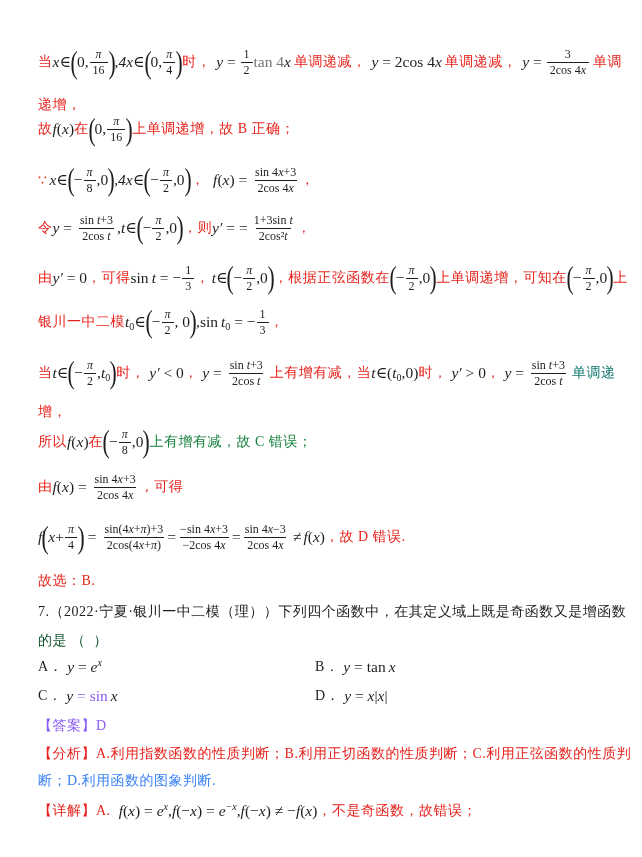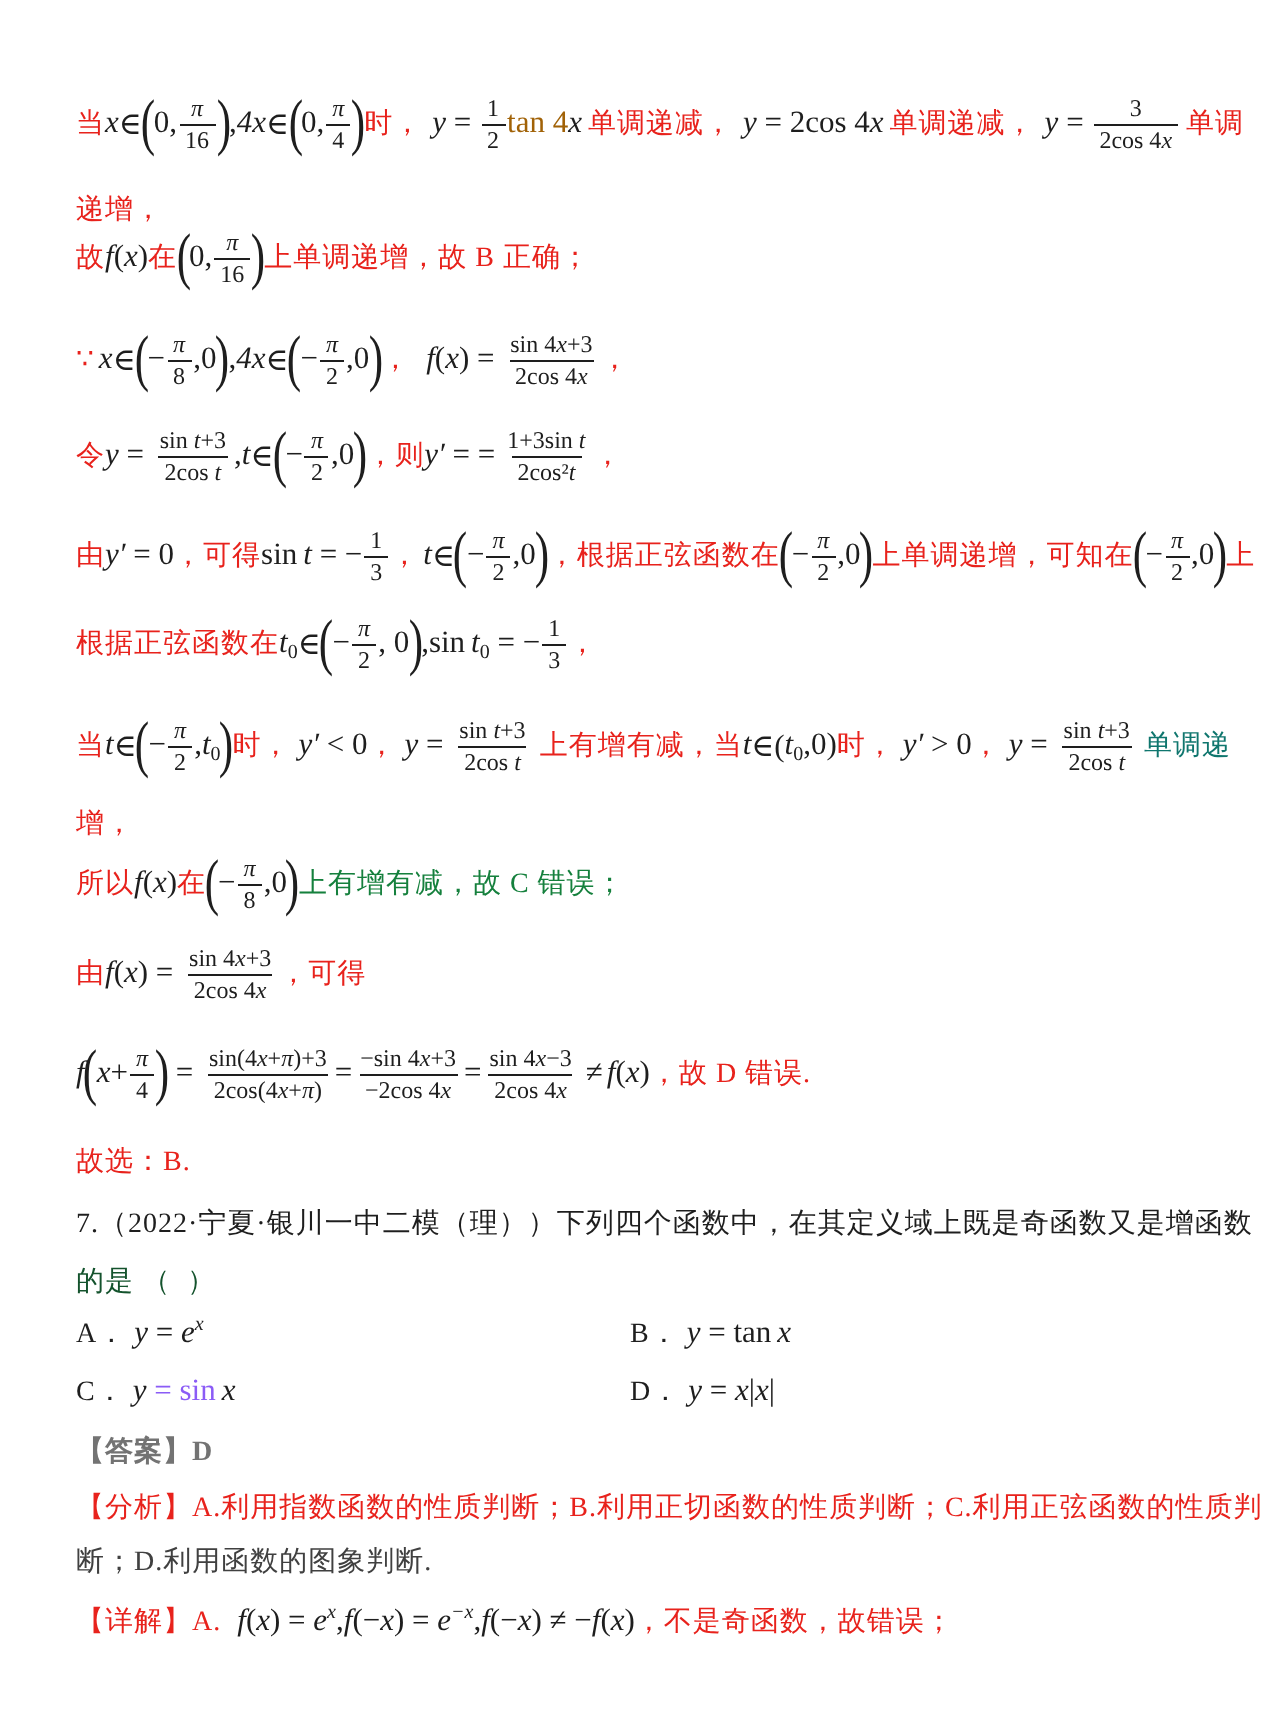--- a/index.html
+++ b/index.html
@@ -59,21 +59,21 @@
         <span class="pbig">)</span>
       </span>
       <span class="cn" style="color: rgb(232, 34, 28);">时，</span>
       <span class="sp" style="width: 5px;"></span>
       <span class="mi" style="color: rgb(30, 30, 30);">y</span>
       <span class="mr" style="color: rgb(30, 30, 30);"> = </span>
       <span class="frac" style="color: rgb(30, 30, 30);">
         <span class="nu">1</span>
         <span class="de">2</span>
       </span>
-      <span class="mr" style="color: #a16207;">tan 4</span>
+      <span class="mr" style="color: #737373;">tan 4</span>
       <span class="mi" style="color: rgb(30, 30, 30);">x</span>
       <span class="sp" style="width: 3px;"></span>
       <span class="cn" style="color: rgb(232, 34, 28);">单调递减，</span>
       <span class="sp" style="width: 5px;"></span>
       <span class="mi" style="color: rgb(30, 30, 30);">y</span>
       <span class="mr" style="color: rgb(30, 30, 30);"> = 2cos 4</span>
       <span class="mi" style="color: rgb(30, 30, 30);">x</span>
       <span class="sp" style="width: 3px;"></span>
       <span class="cn" style="color: rgb(232, 34, 28);">单调递减，</span>
       <span class="sp" style="width: 5px;"></span>
@@ -238,21 +238,21 @@
             <span class="nu"><i>π</i></span>
             <span class="de">2</span>
           </span>
           <span class="mr" style="color: rgb(30, 30, 30);">,0</span>
         </span>
         <span class="pbig">)</span>
       </span>
       <span class="cn" style="color: rgb(232, 34, 28);">上</span>
     </div>
     <div class="line" style="top: 300px; left: 38px; height: 44px;">
-      <span class="cn" style="color: rgb(232, 34, 28);">根据正弦函数在</span>
+      <span class="cn" style="color: rgb(232, 34, 28);">银川一中二模</span>
       <span class="mi" style="color: rgb(30, 30, 30);">t</span>
       <span class="sub" style="color: rgb(30, 30, 30);">0</span>
       <span class="mr" style="color: rgb(30, 30, 30);">∈</span>
       <span class="paren" style="color: rgb(30, 30, 30);">
         <span class="pbig">(</span>
         <span class="pinner">
           <span class="mr" style="color: rgb(30, 30, 30);">−</span>
           <span class="frac" style="color: rgb(30, 30, 30);">
             <span class="nu"><i>π</i></span>
             <span class="de">2</span>
@@ -435,27 +435,27 @@
       <span class="cn" style="color: rgb(30, 30, 30);">D．</span>
       <span class="sp" style="width: 4px;"></span>
       <span class="mi" style="color: rgb(30, 30, 30);">y</span>
       <span class="mr" style="color: rgb(30, 30, 30);"> = </span>
       <span class="mi" style="color: rgb(30, 30, 30);">x</span>
       <span class="mr" style="color: rgb(30, 30, 30);">|</span>
       <span class="mi" style="color: rgb(30, 30, 30);">x</span>
       <span class="mr" style="color: rgb(30, 30, 30);">|</span>
     </div>
     <div class="line" style="top: 715px; left: 38px; height: 22px;">
-      <span class="cn" style="color: #737373; font-weight: bold;">【答案】D</span>
+      <span class="cn" style="color: #8b5cf6;">【答案】D</span>
     </div>
     <div class="line" style="top: 743px; left: 38px; height: 22px;">
       <span class="cn" style="color: rgb(232, 34, 28);">【分析】A.利用指数函数的性质判断；B.利用正切函数的性质判断；C.利用正弦函数的性质判</span>
     </div>
     <div class="line" style="top: 770px; left: 38px; height: 22px;">
-      <span class="cn" style="color: #404040;">断；D.利用函数的图象判断.</span>
+      <span class="cn" style="color: #3b82f6;">断；D.利用函数的图象判断.</span>
     </div>
     <div class="line" style="top: 797px; left: 38px; height: 28px;">
       <span class="cn" style="color: rgb(232, 34, 28);">【详解】A.</span>
       <span class="sp" style="width: 8px;"></span>
       <span class="mi" style="color: rgb(30, 30, 30);">f</span>
       <span class="mr" style="color: rgb(30, 30, 30);">(</span>
       <span class="mi" style="color: rgb(30, 30, 30);">x</span>
       <span class="mr" style="color: rgb(30, 30, 30);">) = </span>
       <span class="mi" style="color: rgb(30, 30, 30);">e</span>
       <span class="sup" style="color: rgb(30, 30, 30);">x</span>

